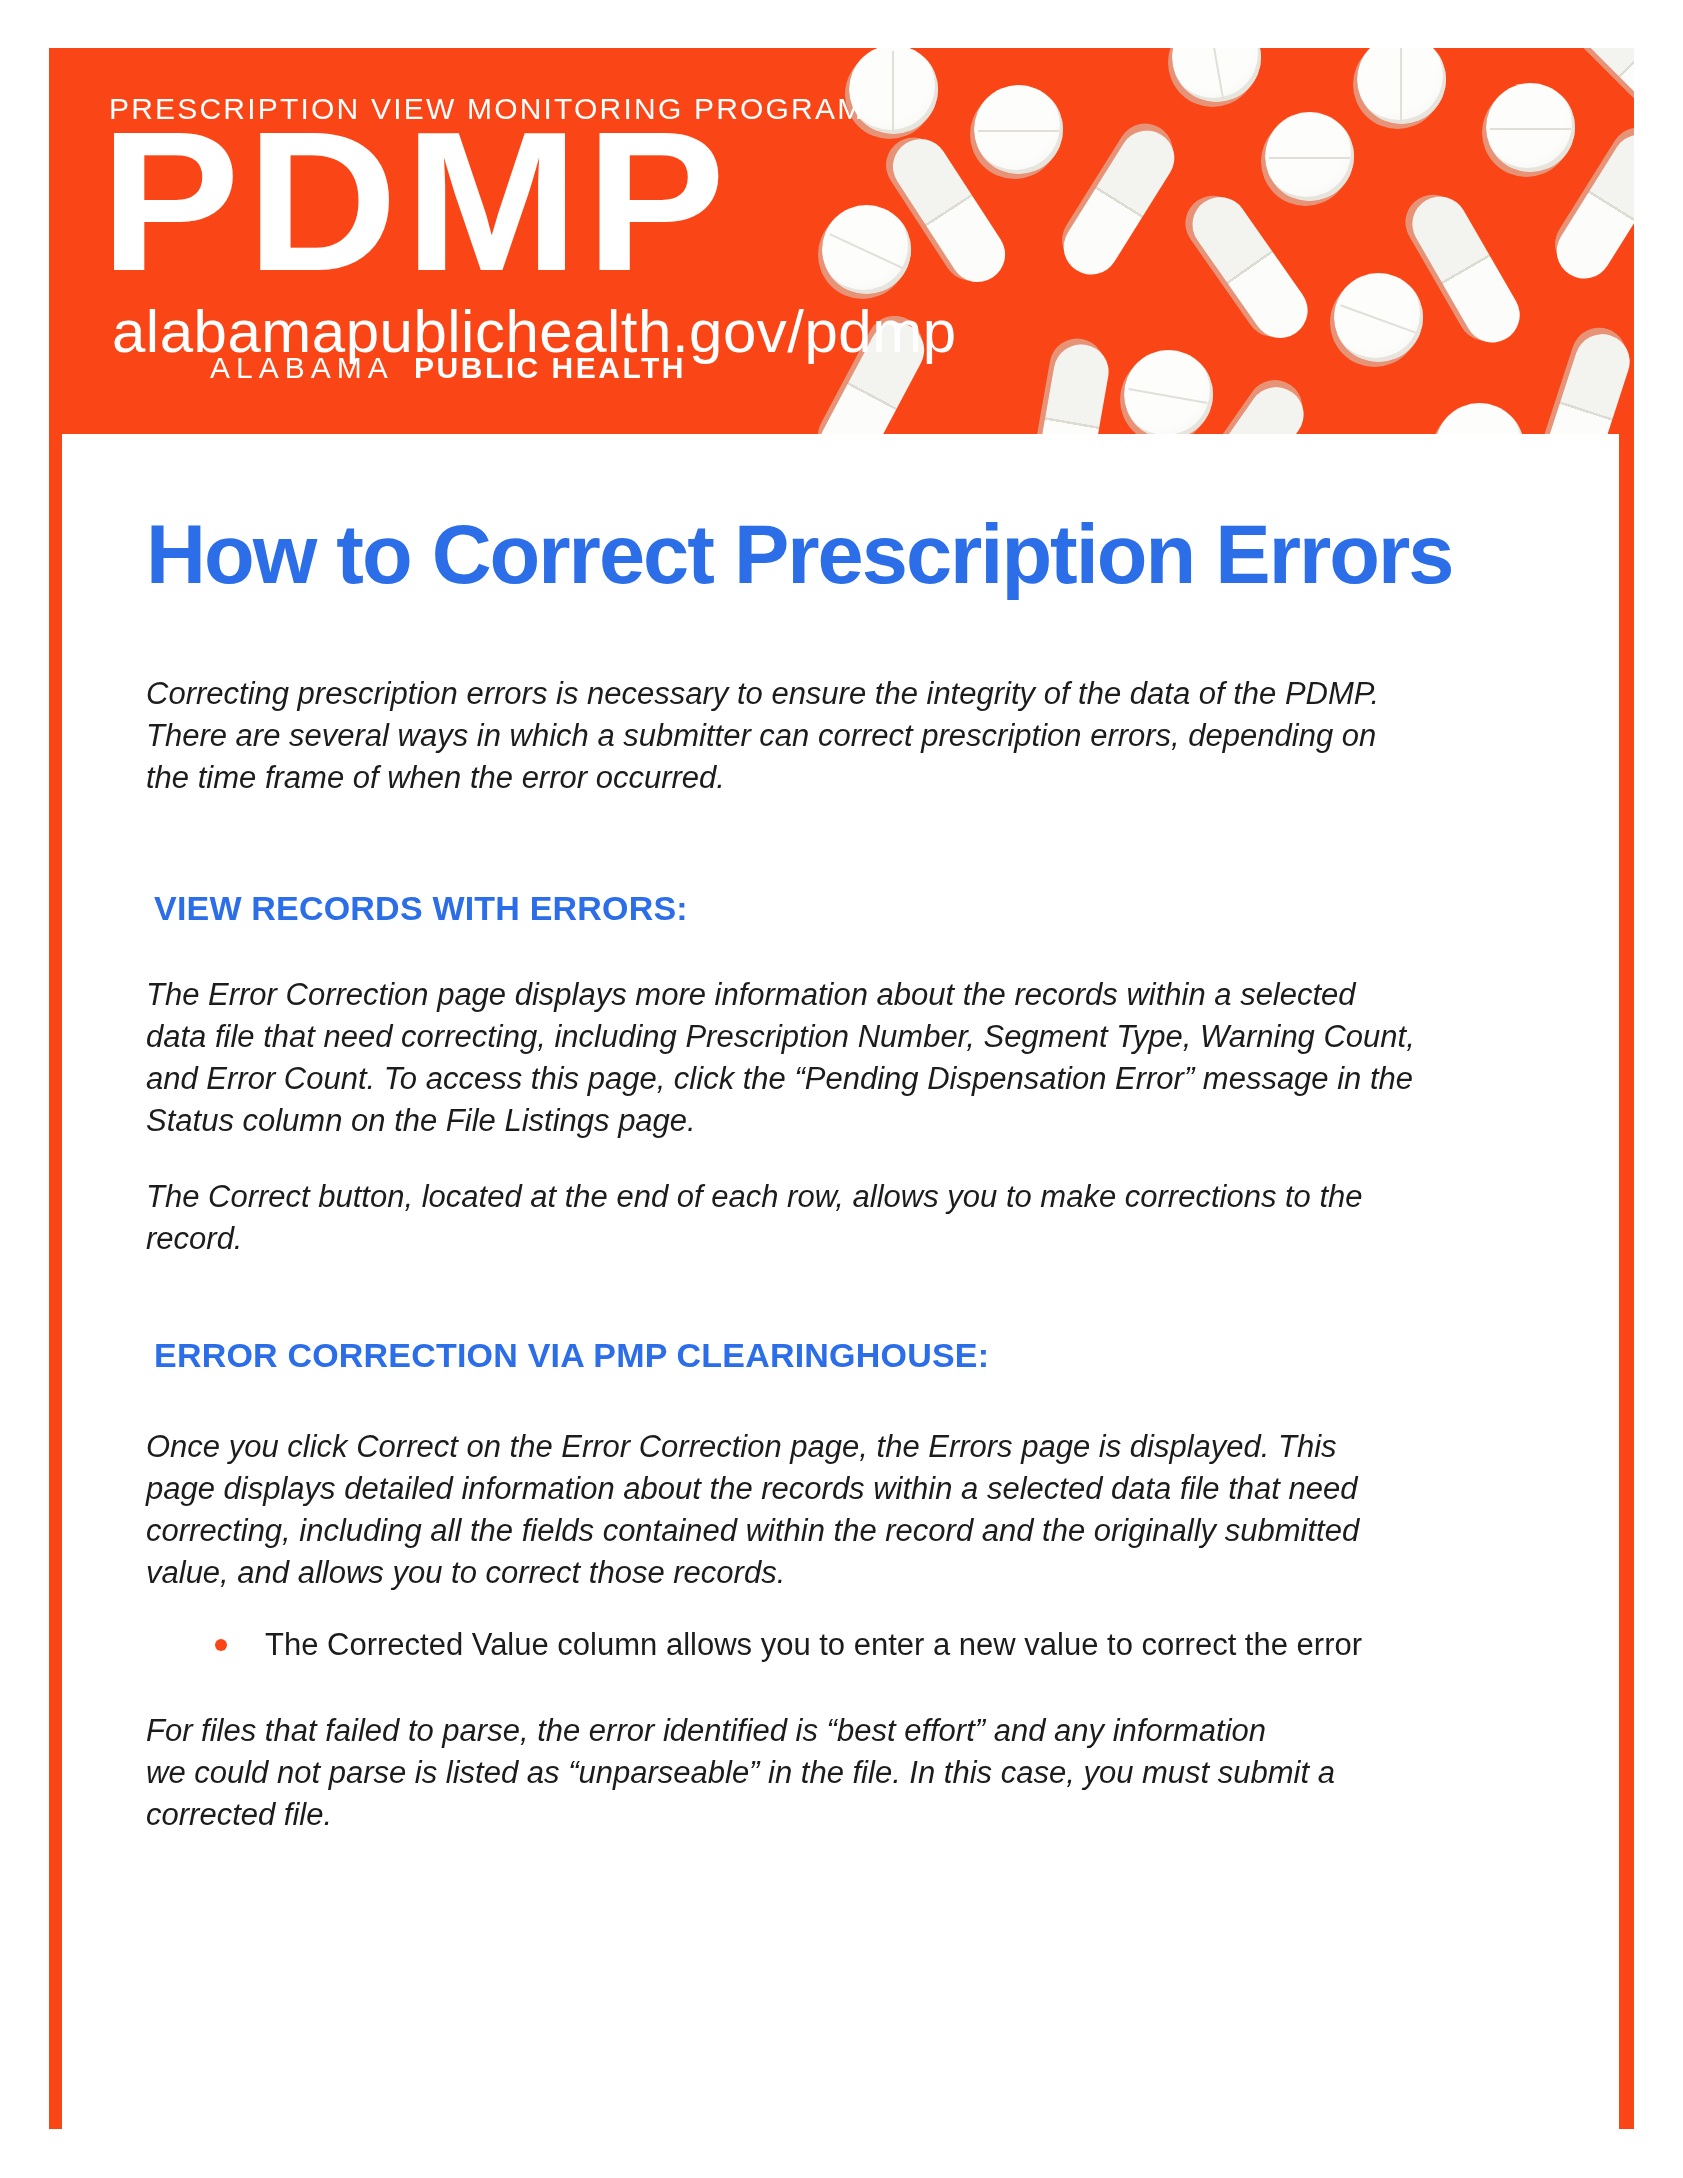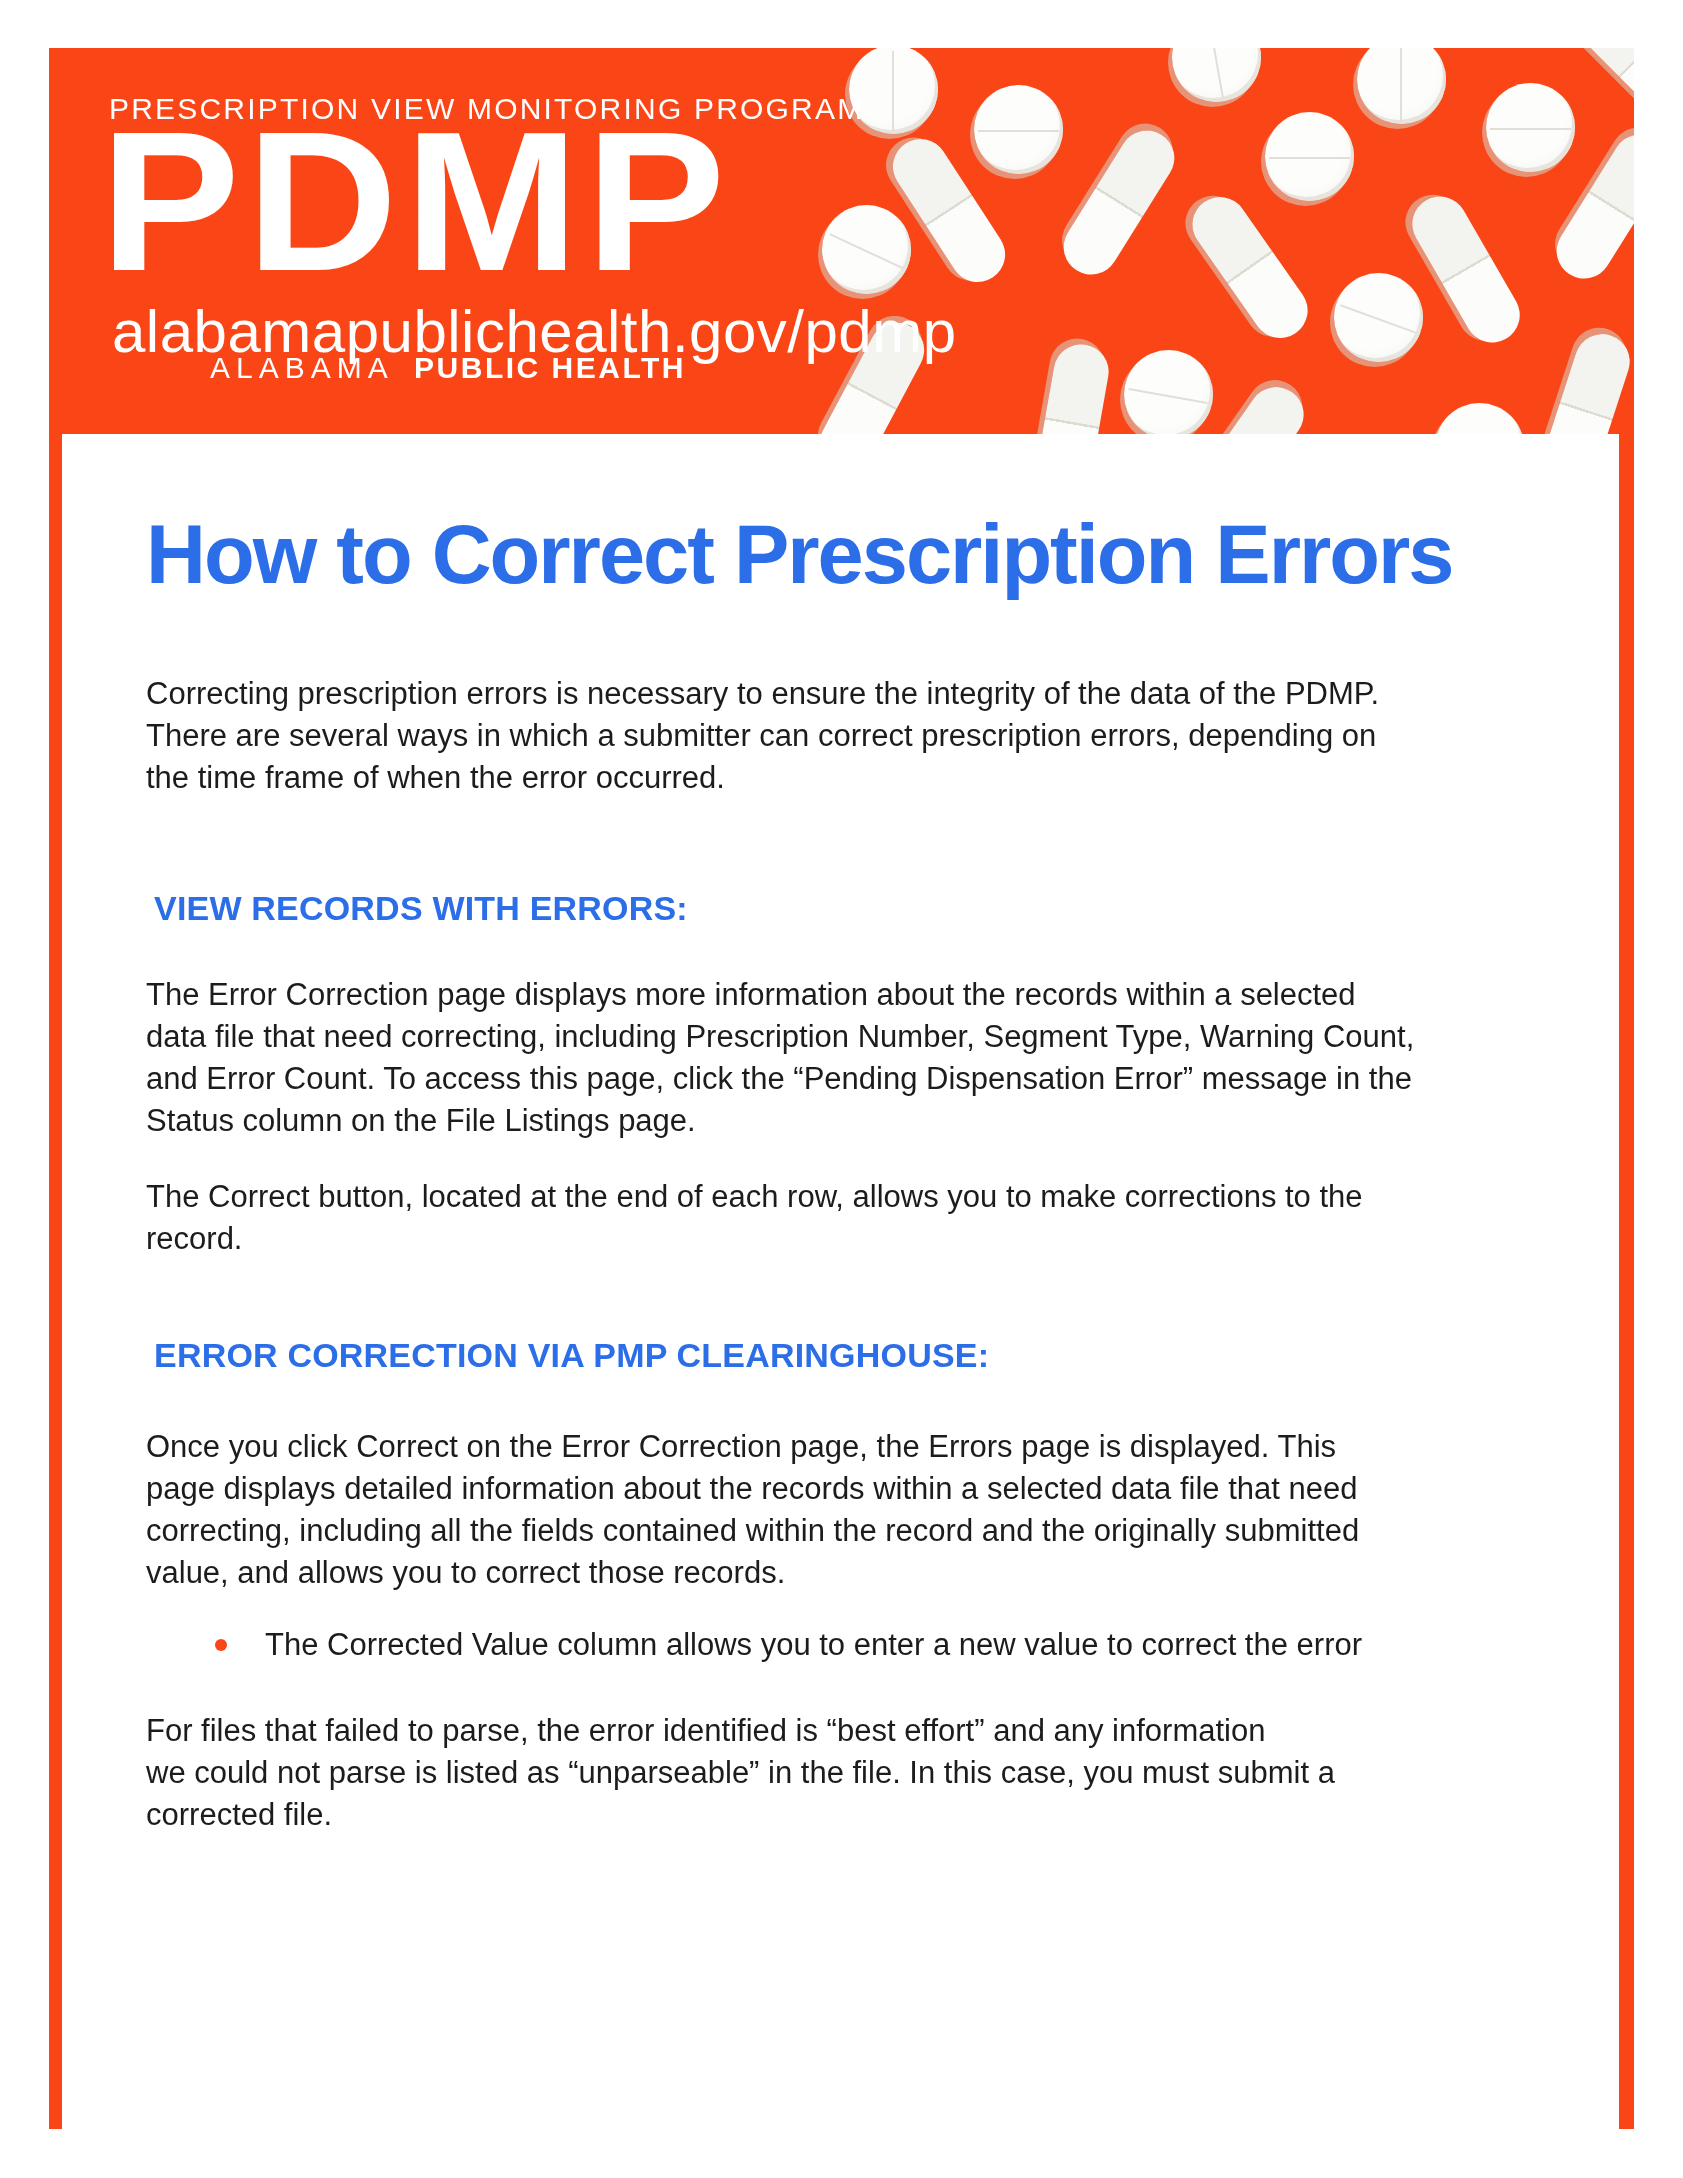--- a/index.html
+++ b/index.html
@@ -58,21 +58,21 @@
   .content-box{
     position:absolute;left:62px;top:434px;width:1557px;height:2067px;
     background:#fff;box-sizing:border-box;padding:73px 79px 0 84px;
   }
   .doc-title{
     margin:0 0 71px 0;color:var(--blue);
     font-size:83px;font-weight:bold;line-height:1.15;letter-spacing:-2px;
   }
   .para{
     margin:0;color:var(--ink);
-    font-size:31px;line-height:42px;white-space:pre-line;
+    font-size:31px;line-height:42px;white-space:pre-line;font-style:italic;
   }
   .intro{margin-bottom:89px;}
   .section-heading{
     margin:8px;color:var(--blue);
     font-size:34px;font-weight:bold;line-height:40px;letter-spacing:0.2px;
   }
   .h-view{margin-bottom:46px;}
   .p-view-1{margin-bottom:34px;}
   .p-view-2{margin-bottom:75px;}
   .h-clearing{margin-bottom:51px;}

